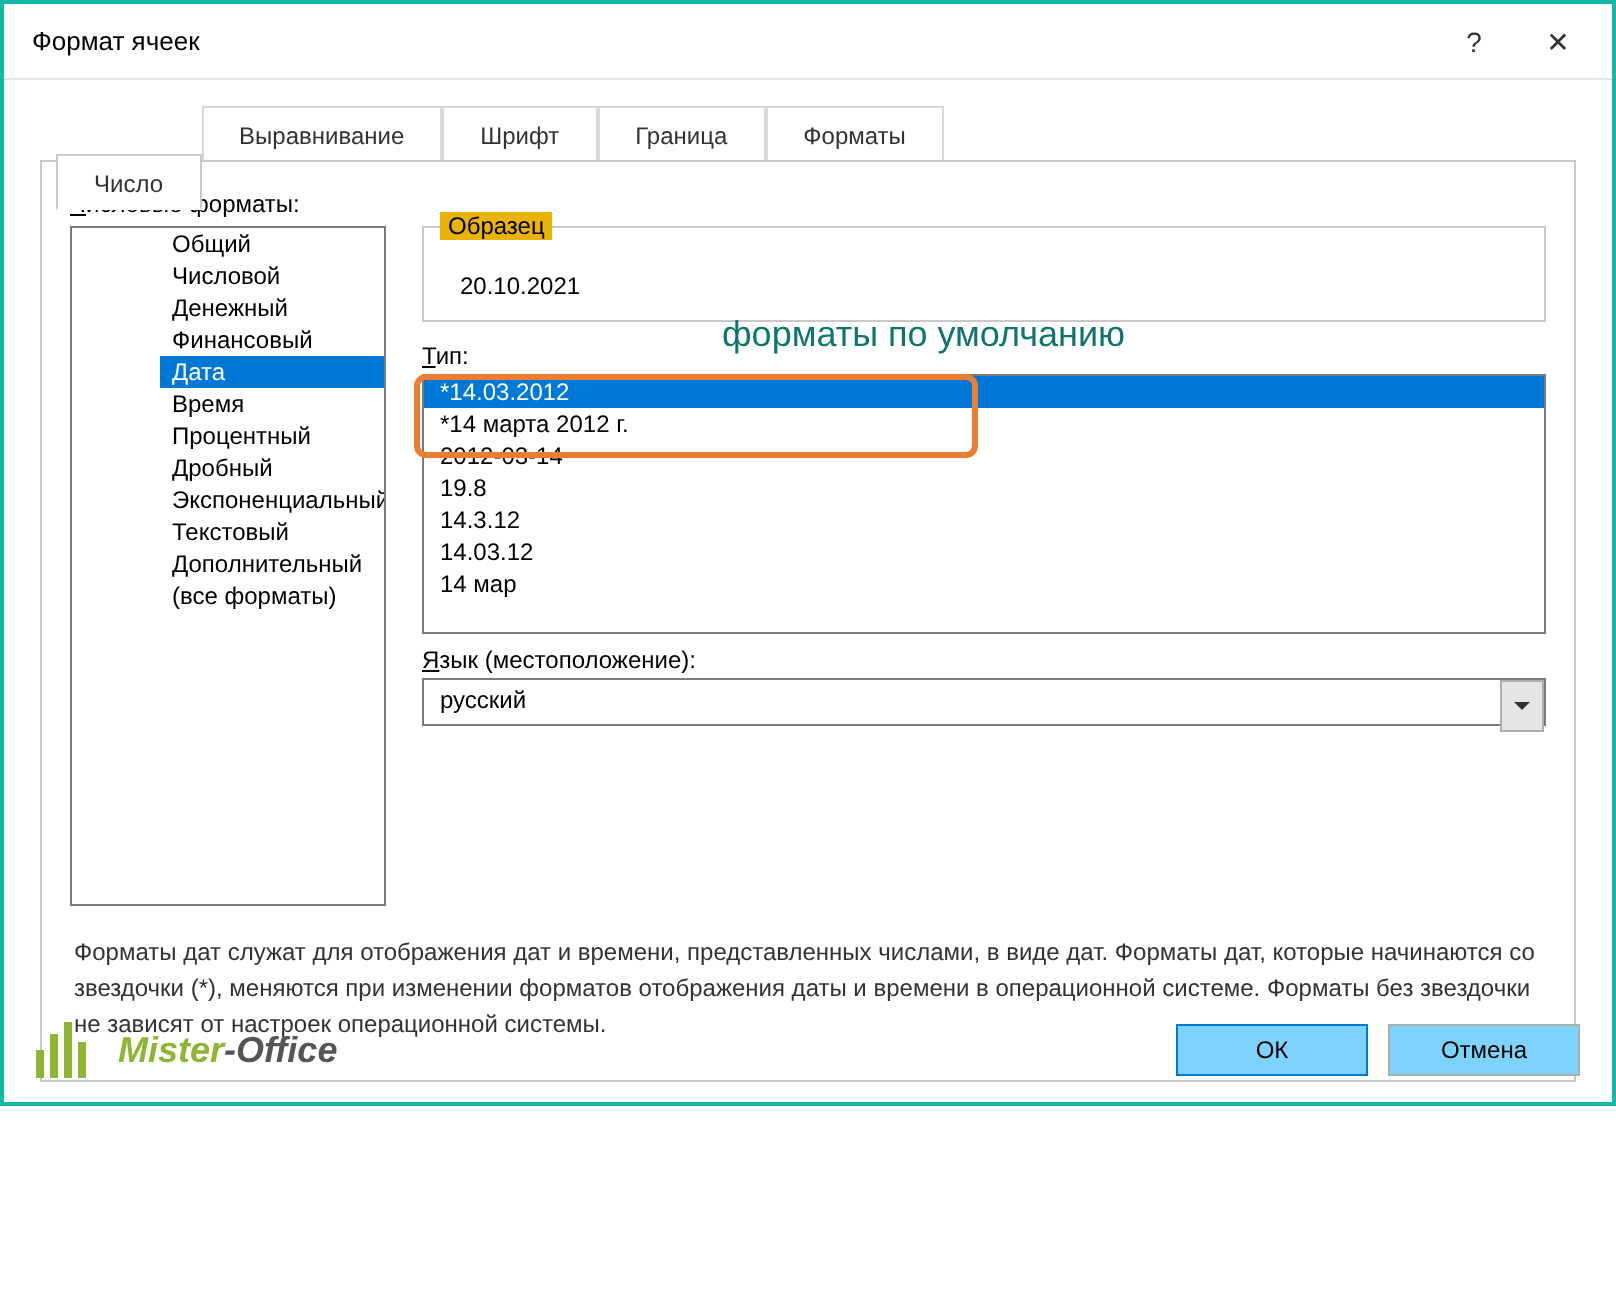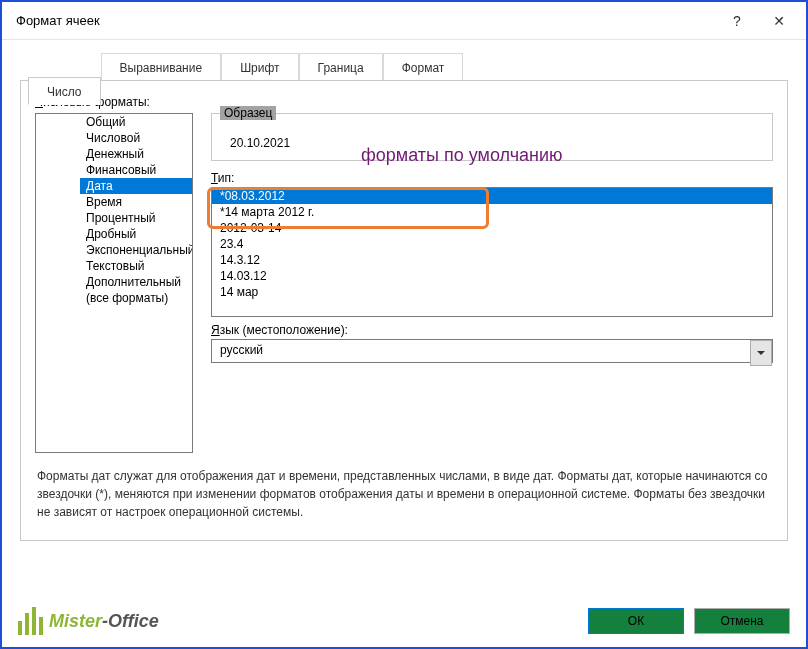--- a/index.html
+++ b/index.html
@@ -5,22 +5,22 @@
   * { box-sizing: border-box; }
   body {
     margin: 0;
     font-family: "Segoe UI", Tahoma, sans-serif;
     font-size: 12px;
     background: #fff;
     color: #000;
   }
   .window {
     width: 808px;
-    height: 649px;
-    border: 2px solid #1d4ed8;
+    height: 553px;
+    border: 2px solid #14b8a6;
     position: relative;
     background: #fff;
   }
   .titlebar {
     height: 38px;
     display: flex;
     align-items: center;
     padding: 0 6px 0 14px;
     font-size: 13px;
     border-bottom: 1px solid #e5e5e5;
@@ -110,21 +110,21 @@
   .sample-group {
     border: 1px solid #c9c9c9;
     padding: 22px 12px 10px 12px;
     position: relative;
     margin-bottom: 10px;
   }
   .sample-group .legend {
     position: absolute;
     top: -8px;
     left: 8px;
-    background: #a3a3a3;
+    background: #eab308;
     padding: 0 4px;
     font-size: 12px;
   }
   .sample-val { font-size: 12px; padding-left: 6px; }
   .field-label { font-size: 12px; margin: 6px 0 2px 0; display:block;}
   .type-list {
     border: 1px solid #7a7a7a;
     height: 130px;
     overflow-y: scroll;
     background: #fff;
@@ -156,23 +156,24 @@
     justify-content: center;
   }
   .chev {
     width: 0; height: 0;
     border-left: 4px solid transparent;
     border-right: 4px solid transparent;
     border-top: 4px solid #333;
   }
   .annotation {
     position: absolute;
-    color: #701a75;
+    color: #0f766e;
     font-size: 18px;
     font-weight: 400;
+    margin-top: 12px;
   }
   .highlight-box {
     position: absolute;
     border: 3px solid #ed7d31;
     border-radius: 6px;
     pointer-events: none;
   }
   .desc {
     font-size: 12px;
     color: #333;
@@ -185,32 +186,32 @@
     right: 16px;
     bottom: 12px;
     display: flex;
     align-items: center;
   }
   .footer .spacer { flex: 1; }
   .btn {
     width: 96px;
     height: 26px;
     border: 1px solid #adadad;
-    background: #15803d;
+    background: #7dd3fc;
     font-size: 12px;
     margin-left: 10px;
     display: flex;
     align-items: center;
     justify-content: center;
   }
   .btn.primary { border: 1px solid #0078d7; }
   .logo {
     display: flex;
     align-items: center;
-    gap: 6px;
+    gap: 16px;
     color: #8fb535;
     font-weight: bold;
     font-style: italic;
     font-size: 18px;
   }
   .logo .dash { color: #555; }
   .logo .office { color: #555; }
   .bars {
     display: flex;
     align-items: flex-end;
@@ -239,21 +240,21 @@
     <div class="ctrl">✕</div>
   </div>
 
   <div class="content">
 
     <div class="tabs">
       <div class="tab active">Число</div>
       <div class="tab">Выравнивание</div>
       <div class="tab">Шрифт</div>
       <div class="tab">Граница</div>
-      <div class="tab">Формат</div>
+      <div class="tab">Форматы</div>
     </div>
 
     <div class="tabpanel">
 
       <label class="cats-label"><span class="underl">Ч</span><span>исловые форматы:</span></label>
 
       <div class="two-col">
         <div class="cats-box">
           <div class="item">Общий</div>
           <div class="item">Числовой</div>
@@ -272,24 +273,24 @@
         <div class="right">
           <div class="sample-group">
             <div class="legend">Образец</div>
             <div class="sample-val">20.10.2021</div>
           </div>
 
           <div class="annotation" style="top:32px; left:150px;">форматы по умолчанию</div>
 
           <label class="field-label"><span class="underl">Т</span><span>ип:</span></label>
           <div class="type-list" style="position:relative;">
-            <div class="item selected">*08.03.2012</div>
+            <div class="item selected">*14.03.2012</div>
             <div class="item">*14 марта 2012 г.</div>
             <div class="item">2012-03-14</div>
-            <div class="item">23.4</div>
+            <div class="item">19.8</div>
             <div class="item">14.3.12</div>
             <div class="item">14.03.12</div>
             <div class="item">14 мар</div>
           </div>
           <div class="highlight-box" style="top:74px; left:-4px; width:282px; height:42px;"></div>
 
           <label class="field-label"><span class="underl">Я</span><span>зык (местоположение):</span></label>
           <div class="lang-select">
             <div class="val">русский</div>
             <div class="btn">

